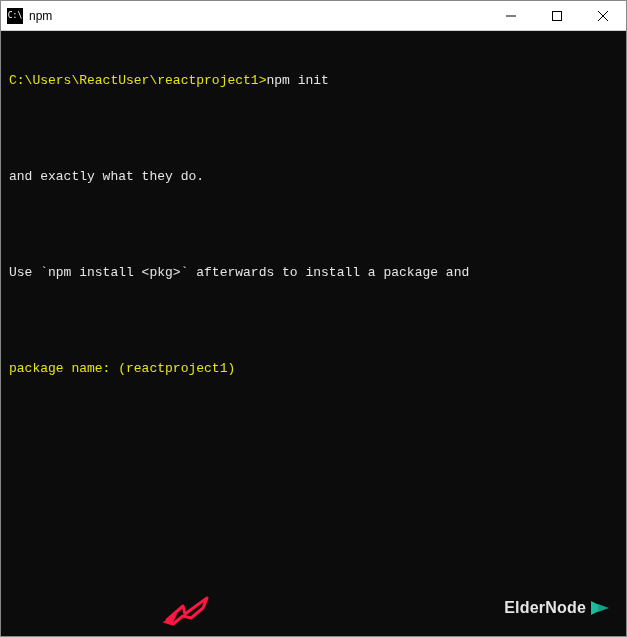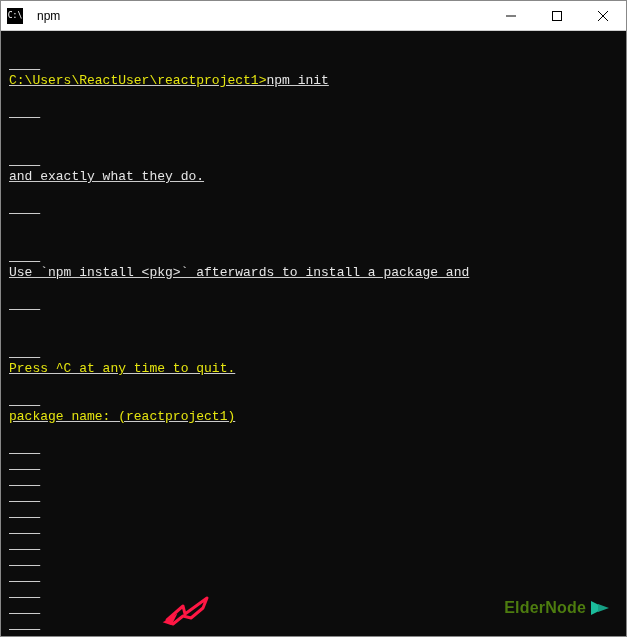--- a/index.html
+++ b/index.html
@@ -35,42 +35,41 @@
       flex-shrink: 0;
     }
     .titlebar .app-icon {
       width: 16px; height: 16px;
       margin-right: 6px;
       display: flex; align-items: center; justify-content: center;
       font-size: 8px;
       background: #000; color:#fff;
       font-family: Consolas, monospace;
     }
-    .titlebar .title-text { flex: 0 0 auto; margin-left: 8px; }
+    .titlebar .title-text { flex: 0 0 auto; }
     .titlebar .spacer { flex: 1; }
     .win-btn {
       width: 46px; height: 30px;
       display: flex; align-items: center; justify-content: center;
       font-family: 'Segoe UI', sans-serif;
       font-size: 14px;
       color: #000;
     }
     .win-btn svg { display:block; }
     .terminal {
       flex: 1;
       background: #0c0c0c;
       color: #cccccc;
       padding: 10px 8px 8px 8px;
       font-family: Consolas, 'Courier New', monospace;
       font-size: 13px;
       line-height: 16px;
       white-space: pre;
       overflow: hidden;
       position: relative;
-      text-decoration: underline;
     }
     .yellow { color: #e5e510; }
     .white { color: #e6e6e6; }
     .line { white-space: pre-wrap; word-break: break-all; }
     .blank { height: 16px; }
     .arrow {
       position: absolute;
       left: 160px;
       bottom: 8px;
       width: 50px; height: 36px;
@@ -82,21 +81,21 @@
       bottom: 17px;
       display: flex;
       align-items: center;
       gap: 2px;
       pointer-events: none;
     }
     .watermark .wm-text {
       font-family: 'Segoe UI', Arial, sans-serif;
       font-weight: 700;
       font-size: 16px;
-      color: #4d7c0f;
+      color: #e5e5e5;
       letter-spacing: 0.2px;
     }
     .watermark .wm-text .bold { font-weight:800; }
   </style>
 </head>
 <body>
 
 <div class="window">
   <div class="titlebar">
     <div class="app-icon">C:\</div>
@@ -120,21 +119,20 @@
     </div>
   </div>
 
   <div class="terminal">
     <div class="line"><span class="yellow">C:\Users\ReactUser\reactproject1&gt;</span><span class="white">npm init</span></div>
     <div class="blank"></div>
     <div class="line white">and exactly what they do.</div>
     <div class="blank"></div>
     <div class="line white">Use `npm install &lt;pkg&gt;` afterwards to install a package and</div>
     <div class="blank"></div>
-    <div class="line yellow">Press ^C at any time to quit.</div>
     <div class="line yellow">package name: (reactproject1)</div>
     
     
     
     
     
     
     
     
     

